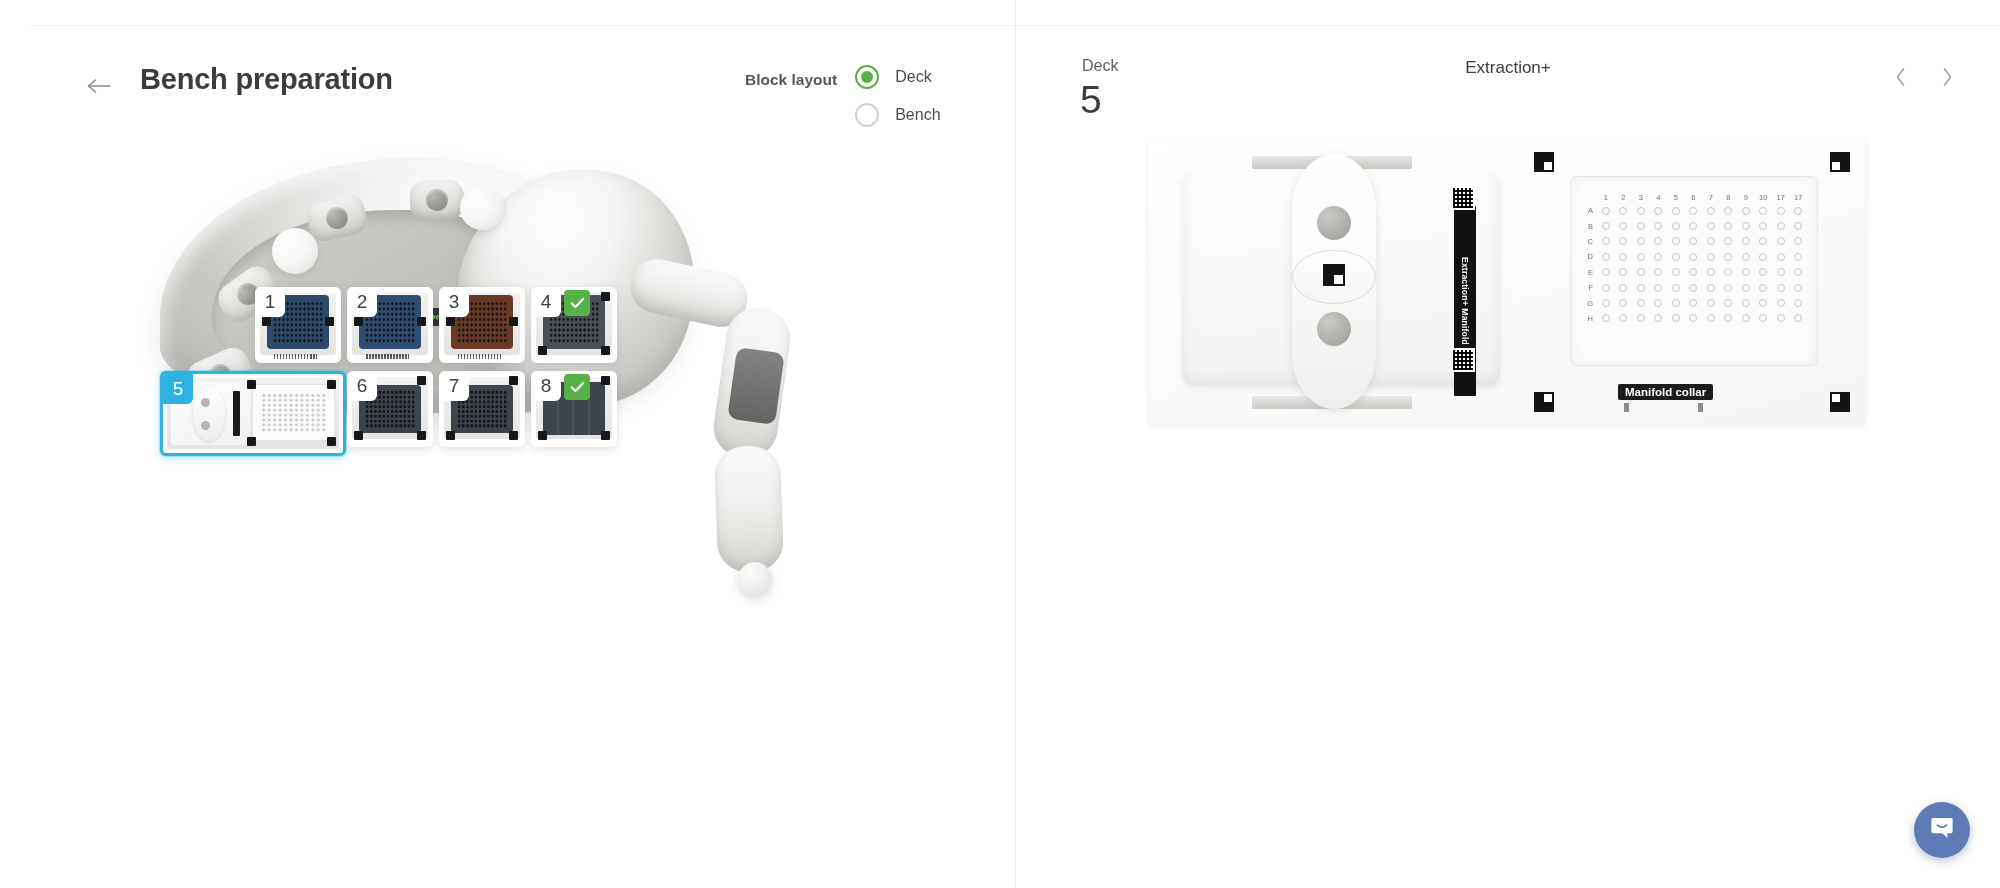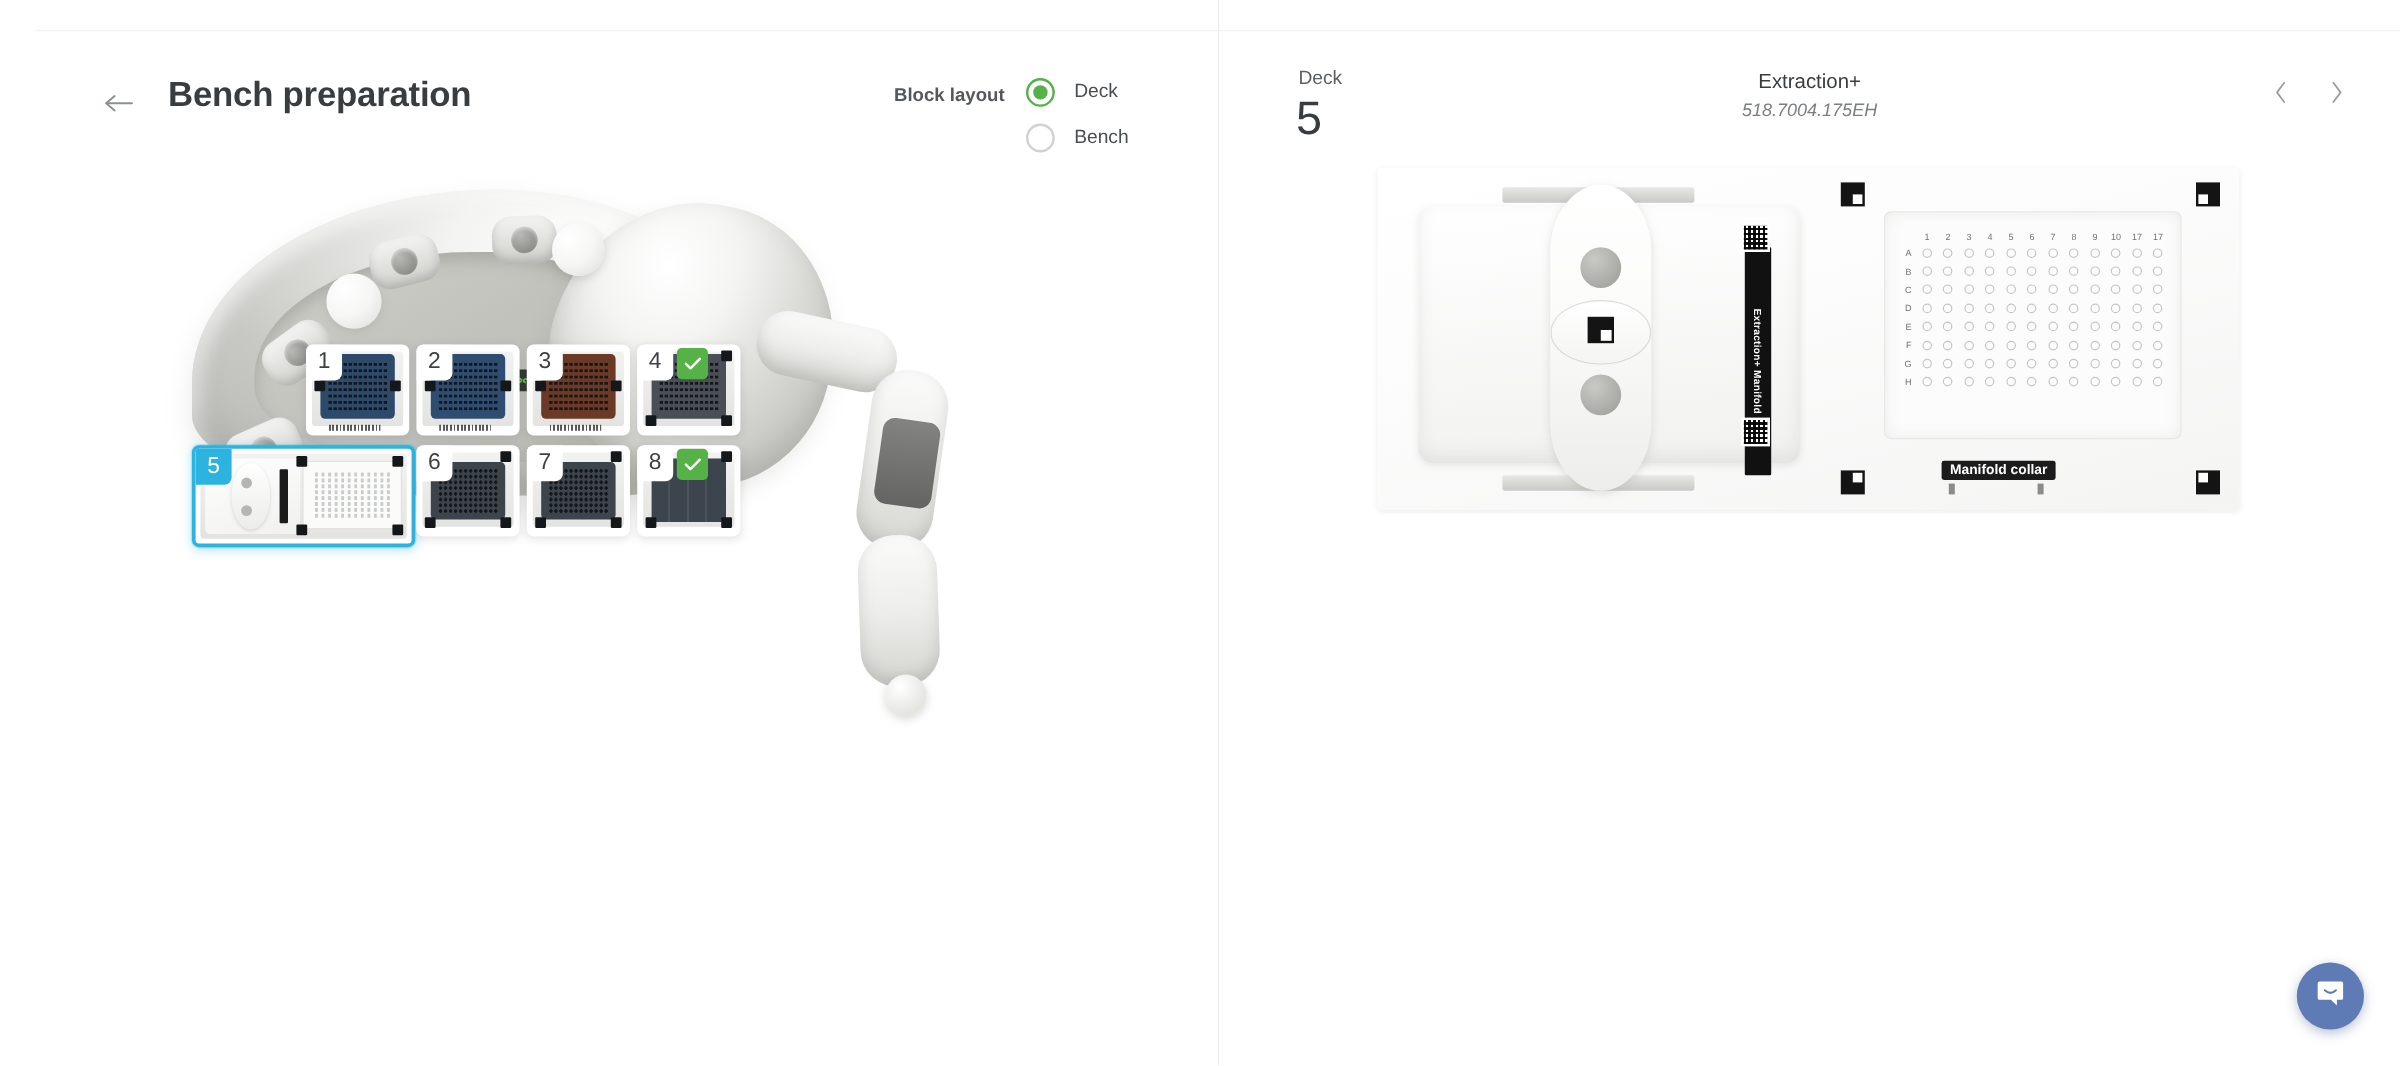--- a/index.html
+++ b/index.html
@@ -742,21 +742,20 @@
 
       </div>
     </div>
   </div>
 
   <div class="right-panel">
 
     <div class="block-label">Deck</div>
     <div class="block-number">5</div>
     <div class="block-title">Extraction+</div>
-    <div class="block-subtitle">518.7004.175EH</div>
 
     <div class="nav-arrows">
       <div class="arrow">
         <span>
           <svg width="12" height="20" viewBox="0 0 12 20">
             <path d="M8.5 2 L2.5 10 L8.5 18" fill="none" stroke="#9a9ea2" stroke-width="1.5" stroke-linecap="round" stroke-linejoin="round"></path>
           </svg>
         </span>
       </div>
       <div class="arrow">

